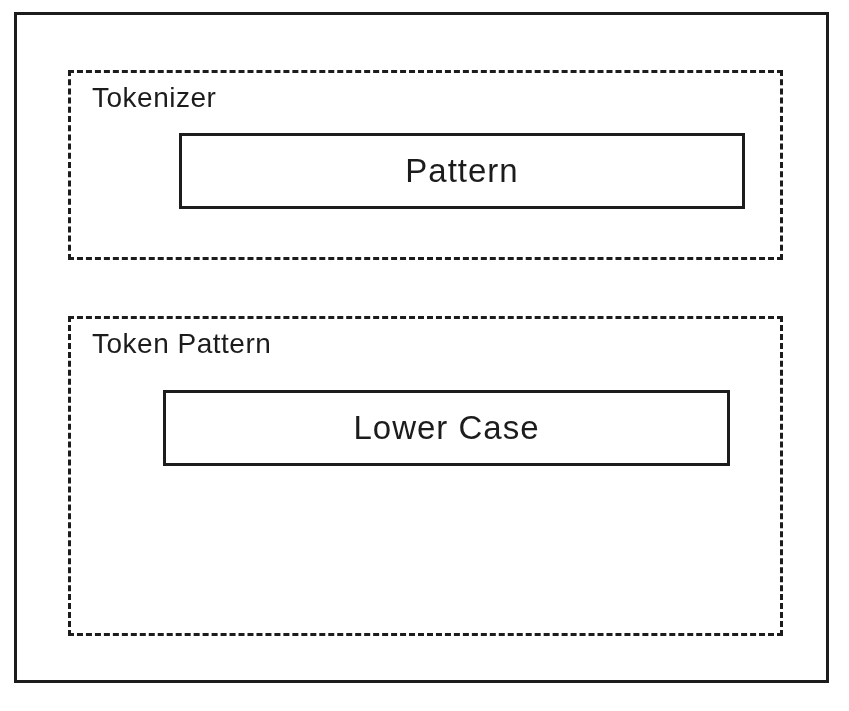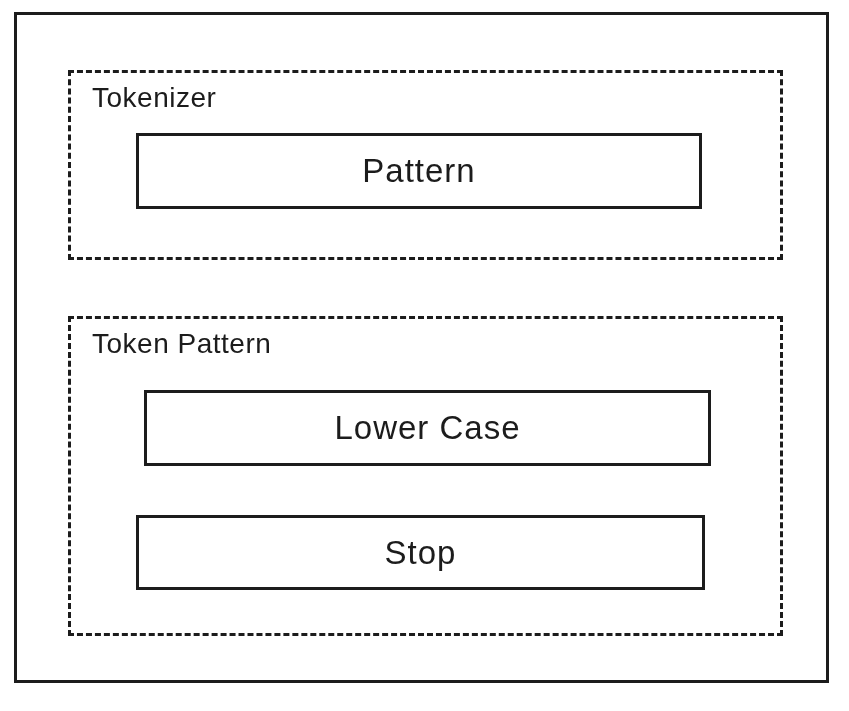--- a/index.html
+++ b/index.html
@@ -57,29 +57,30 @@
     color: var(--line);
     white-space: nowrap;
   }
   .node {
     position: absolute;
     border: 3px solid var(--line);
     background: var(--bg);
     display: flex;
     align-items: center;
     justify-content: center;
+    margin-left: 43px;
   }
   .node-pattern {
     left: 65px;
     top: 60px;
     width: 566px;
     height: 76px;
   }
   .node-lower-case {
-    left: 73px;
+    left: 49px;
     top: 71px;
     width: 567px;
     height: 76px;
   }
   .node-stop {
     left: 65px;
     top: 196px;
     width: 569px;
     height: 75px;
   }
@@ -101,19 +102,16 @@
       <div class="node node-pattern">
         <span class="node-label">Pattern</span>
       </div>
     </div>
 
     <div class="group-box group-token-filters">
       <div class="group-label">Token Pattern</div>
       <div class="node node-lower-case">
         <span class="node-label">Lower Case</span>
       </div>
-      <div class="node node-stop">
-        <span class="node-label">Stop</span>
-      </div>
     </div>
 
   </div>
 </div>
 
 </body></html>

